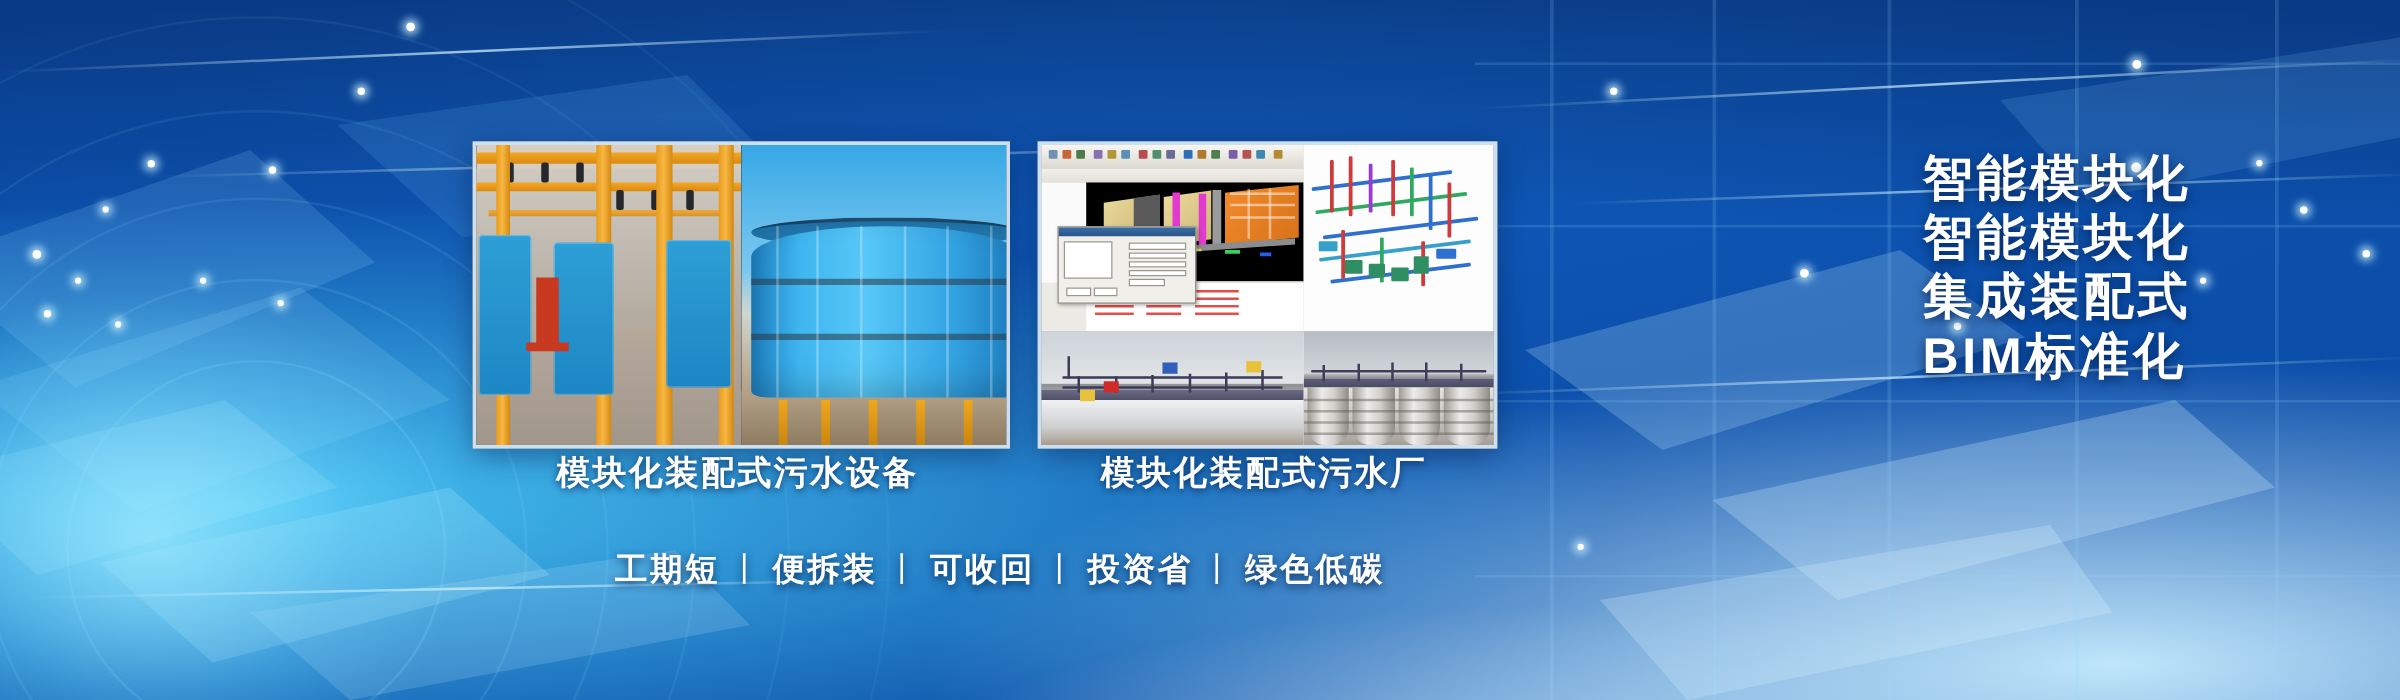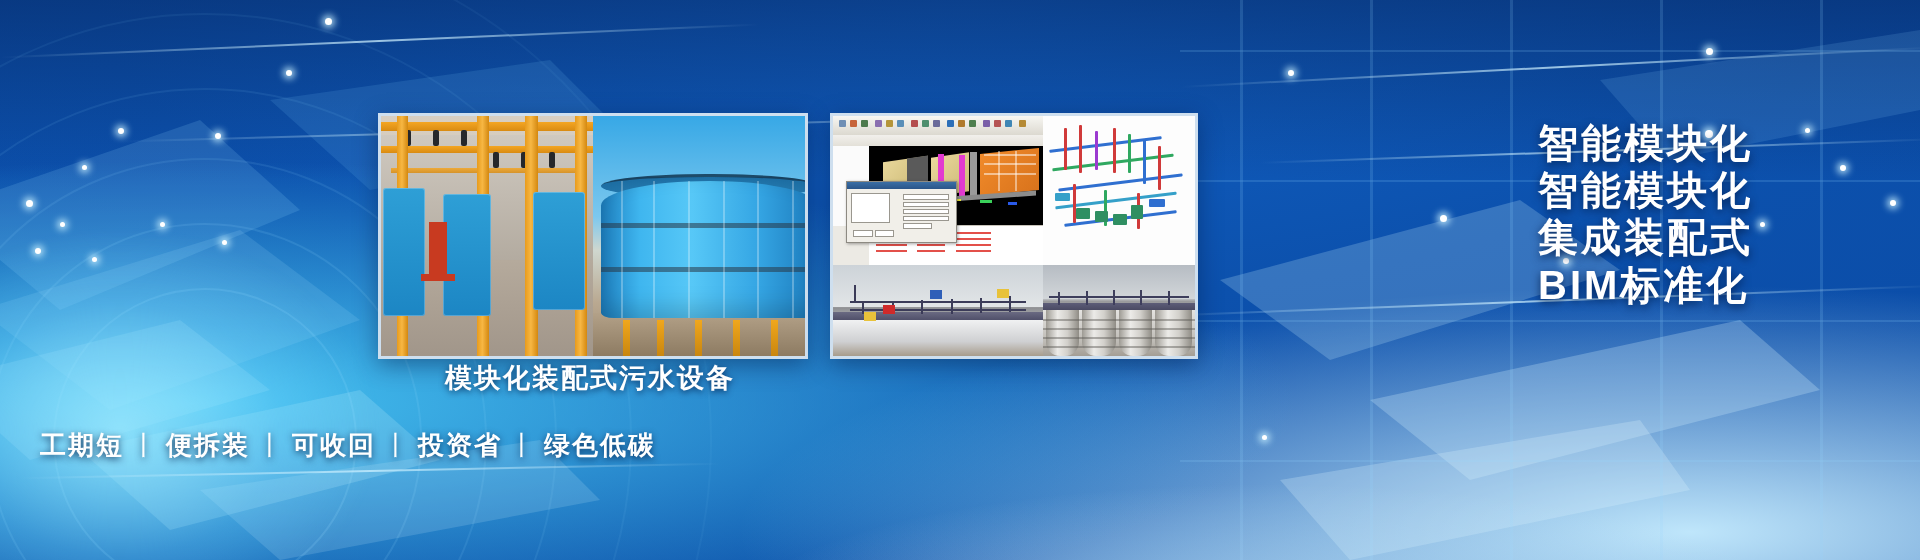--- a/index.html
+++ b/index.html
@@ -427,22 +427,23 @@
         <div class="tk-rail" style="left:4%;top:34%;width:92%;height:2px;"></div>
         <div class="tk-rail" style="left:10%;top:30%;width:2px;height:14%;"></div>
         <div class="tk-rail" style="left:28%;top:29%;width:2px;height:15%;"></div>
         <div class="tk-rail" style="left:46%;top:28%;width:2px;height:16%;"></div>
         <div class="tk-rail" style="left:64%;top:28%;width:2px;height:16%;"></div>
         <div class="tk-rail" style="left:82%;top:29%;width:2px;height:15%;"></div>
       </div>
     </div>
   </div>
 
-
-  <div class="tagline" style="left:0;top:428px;width:1600px;padding-left:40px;">
+  <div class="caption" style="left:830px;top:360px;width:362px;text-align:center;">模块化装配式污水厂</div>
+
+  <div class="tagline" style="left:0;top:438px;width:1600px;text-align:center;">
     <span>工期短</span><span class="sep">丨</span><span>便拆装</span><span class="sep">丨</span><span>可收回</span><span class="sep">丨</span><span>投资省</span><span class="sep">丨</span><span>绿色低碳</span>
   </div>
 
   <div class="headline">
     <div>智能模块化</div>
     <div>智能模块化</div>
     <div>集成装配式</div>
     <div>BIM标准化</div>
   </div>
 

